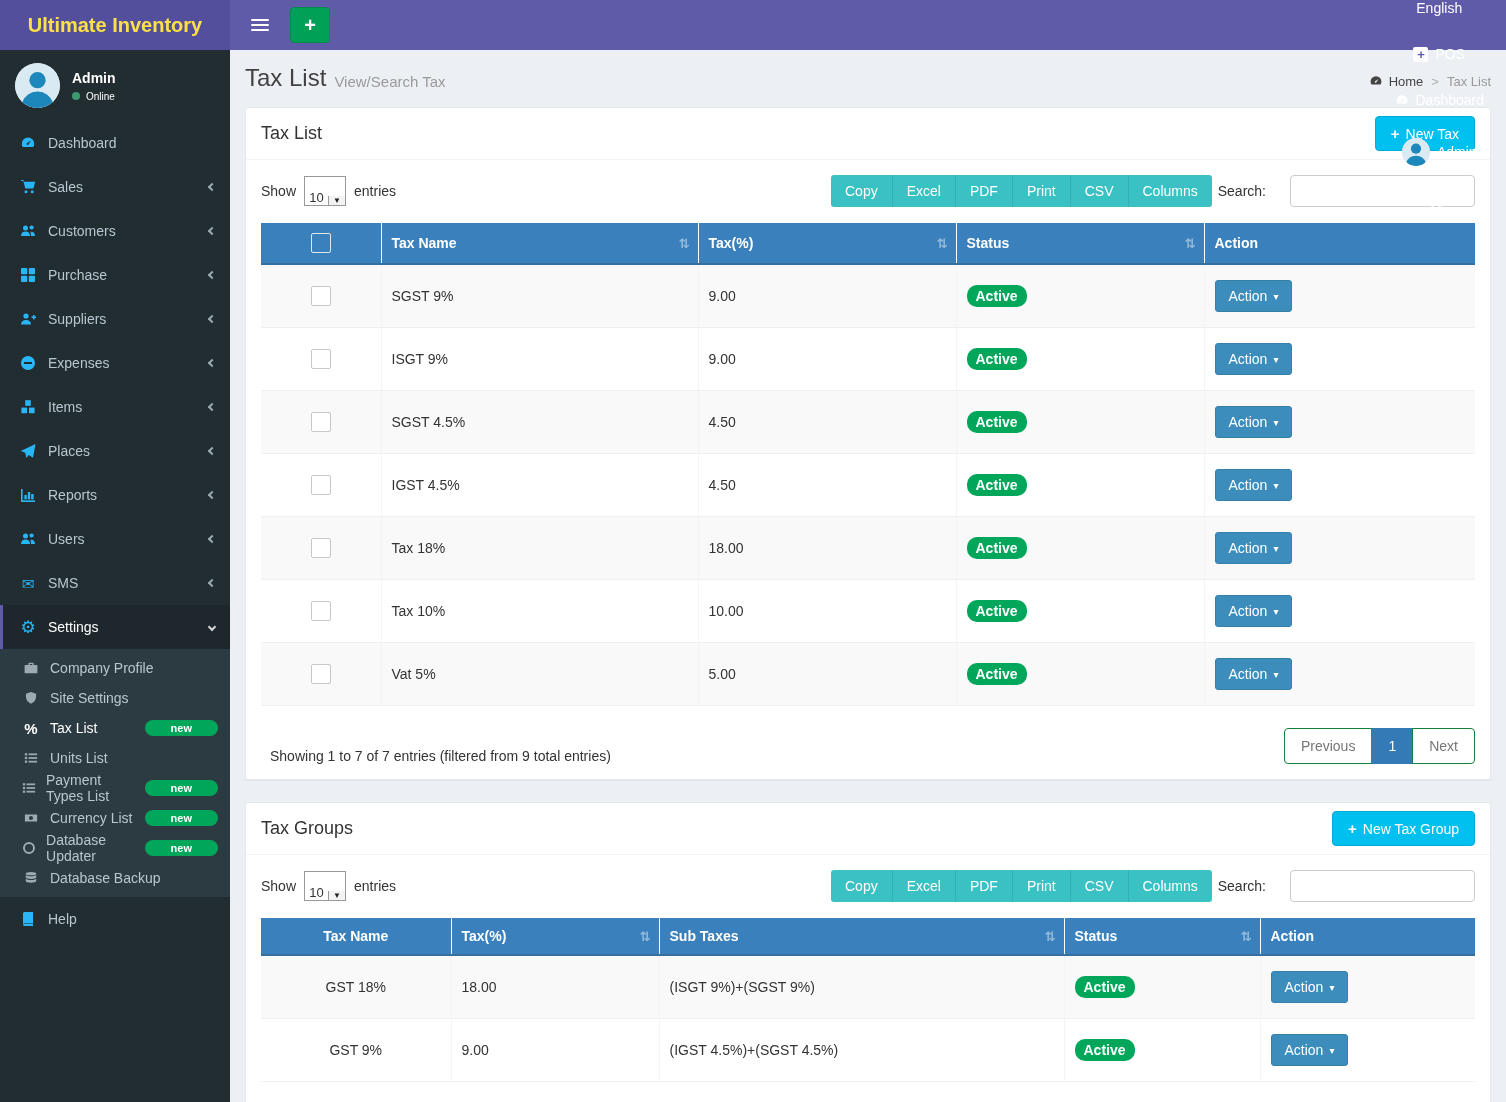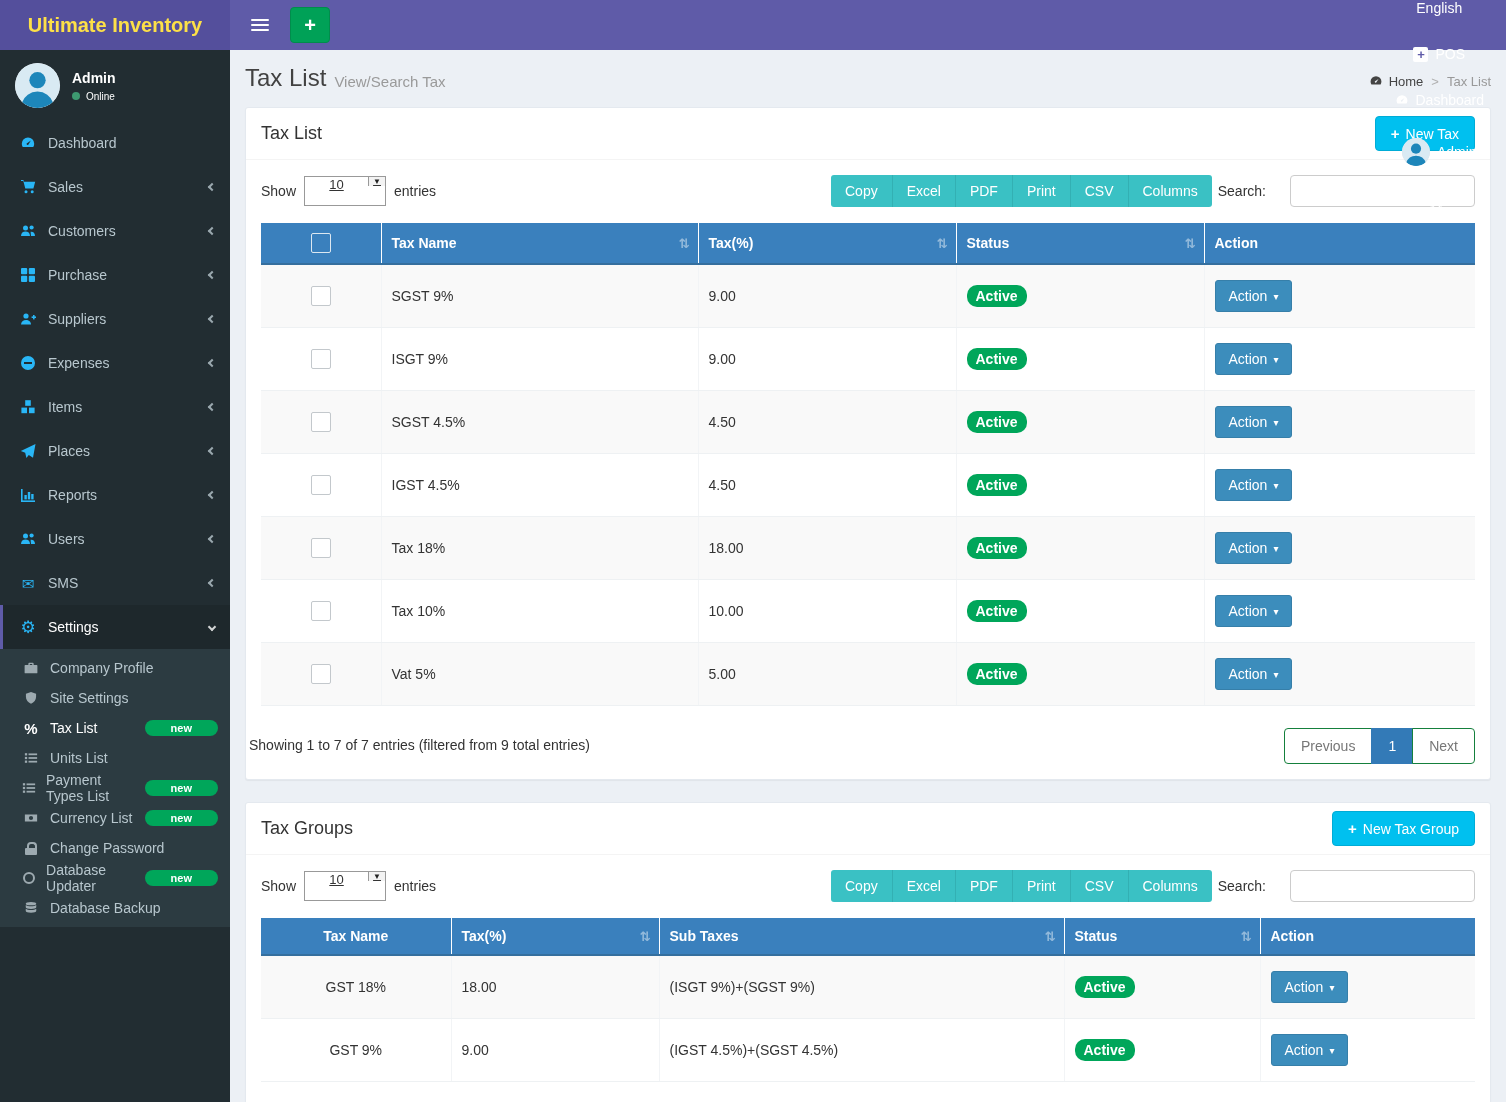--- a/index.html
+++ b/index.html
@@ -60,21 +60,21 @@
 
   .box { background:#fff; border:1px solid #e4e9ef; border-radius:3px; margin:7px 15px 0 15px; box-shadow:0 1px 1px rgba(0,0,0,.05); }
   .box + .box { margin-top:22px; }
   .box-header { display:flex; align-items:center; padding:8px 15px; border-bottom:1px solid #f4f4f4; min-height:50px; }
   .box-title { font-size:18px; color:#333; }
   .btn-info { margin-left:auto; background:#00c0ef; border:1px solid #00acd6; color:#fff; border-radius:4px; padding:8px 15px; font-size:14px; cursor:pointer; display:flex; align-items:center; gap:6px; }
   .btn-info .plus { font-weight:bold; font-size:15px; }
 
   .toolbar { display:flex; align-items:center; padding:15px 15px 10px 15px; }
   .show-group { display:flex; align-items:center; gap:8px; font-size:14px; color:#333; }
-  .fake-select { display:flex; align-items:flex-start; width:82px; height:30px; border:1px solid #999; background:#fff; cursor:pointer;text-decoration:underline; }
+  .fake-select { display:flex; align-items:flex-end; width:42px; height:30px; border:1px solid #999; background:#fff; cursor:pointer; }
   .fake-select .val { flex:1; display:flex; align-items:center; justify-content:center; font-size:13px; }
   .fake-select .arrow { width:17px; border-left:1px solid #999; background:#f3f3f3; display:flex; align-items:center; justify-content:center; font-size:8px; color:#222; }
   .toolbar-right { margin-left:auto; display:flex; align-items:center; }
   .btn-group-teal { display:flex; }
   .btn-teal { background:#3ac1c4; border:none; border-right:1px solid #33b0b3; color:#fff; padding:8px 14px; font-size:14px; cursor:pointer; font-family:inherit; }
   .btn-teal:first-child { border-radius:3px 0 0 3px; }
   .btn-teal:last-child { border-right:none; border-radius:0 3px 3px 0; }
   .search-group { display:flex; align-items:center; gap:24px; margin-left:6px; }
   .search-label { font-size:14px; color:#333; }
   .search-input { width:185px; height:32px; border:1px solid #ccc; border-radius:4px; padding:0 8px; font-size:14px; font-family:inherit; outline:none; }
@@ -88,21 +88,21 @@
   table.dt tbody tr:nth-child(odd) { background:#f9f9f9; }
   table.dt tbody tr:nth-child(even) { background:#fff; }
   .checkbox { width:20px; height:20px; border:1px solid #c3c8cc; background:#fff; border-radius:2px; cursor:pointer; }
   .checkbox.head { border-color:#dce8f1; background:transparent; margin:0 auto; }
   th.col-check, td.col-check { width:120px; text-align:center; }
   td.col-check .checkbox { margin:0 auto; }
   .badge-active { display:inline-block; background:#00a65a; color:#fff; font-size:14px; font-weight:bold; padding:3px 9px; border-radius:10px; }
   .btn-action { background:#3c8dbc; border:1px solid #367fa9; color:#fff; border-radius:3px; padding:7px 13px; font-size:14px; cursor:pointer; font-family:inherit; display:inline-flex; align-items:center; gap:6px; }
   .btn-action .caret { font-size:10px; }
 
-  .dt-footer { display:flex; align-items:center; padding:14px 15px 15px 3px; }
+  .dt-footer { display:flex; align-items:flex-end; padding:14px 15px 15px 24px; }
   .dt-info { font-size:14px; color:#333; padding-top:6px; }
   .pagination { margin-left:auto; display:flex; margin-top:8px; }
   .page-btn { border:1px solid #15803d; background:#fff; color:#777; padding:9px 16px; font-size:14px; cursor:pointer; margin-left:-1px; }
   .page-btn:first-child { border-radius:4px 0 0 4px; margin-left:0; }
   .page-btn:last-child { border-radius:0 4px 4px 0; }
   .page-btn.active { background:#337ab7; border-color:#337ab7; color:#fff; }
 
   
   .t2 th:nth-child(1), .t2 td:nth-child(1) { width:190px; text-align:center; }
   .t2 th:nth-child(2), .t2 td:nth-child(2) { width:208px; }
@@ -347,42 +347,45 @@
       <span class="mi-icon">
           <svg class="svg-i small" viewBox="0 0 16 16">
             <path fill-rule="evenodd" d="M1 4h14v8H1zm7 1.6a2.4 2.4 0 1 0 0 4.8 2.4 2.4 0 0 0 0-4.8z"></path>
           </svg>
         </span>
       <span>Currency List</span>
       <span class="badge-new">new</span>
     </div>
     <div class="sub-item">
       <span class="mi-icon">
-          <span class="lock-i"></span>
-        </span>
-      <span>Change Password</span>
-    </div>
-    <div class="sub-item">
-      <span class="mi-icon">
           <span class="ring-i"></span>
         </span>
       <span>Database Updater</span>
       <span class="badge-new">new</span>
     </div>
     <div class="sub-item">
       <span class="mi-icon">
           <svg class="svg-i small" viewBox="0 0 16 16">
             <ellipse cx="8" cy="3" rx="6" ry="1.9"></ellipse>
             <path d="M2 4.6c1.1.9 3.3 1.4 6 1.4s4.9-.5 6-1.4v2.6c0 1-2.7 1.9-6 1.9S2 8.2 2 7.2zm0 4.2c1.1.9 3.3 1.4 6 1.4s4.9-.5 6-1.4v2.6c0 1-2.7 1.9-6 1.9s-6-.9-6-1.9z"></path>
           </svg>
         </span>
       <span>Database Backup</span>
     </div>
   </div>
 
+  <div class="menu-item">
+    <span class="mi-icon">
+        <svg class="svg-i" viewBox="0 0 16 16">
+          <path d="M3 2.6C3 1.7 3.7 1 4.6 1H13v11.3H4.9c-.8 0-1.5.4-1.9 1z"></path>
+          <path d="M3 14.1c0-.7.8-1.3 1.9-1.3H13V15H4.9C3.8 15 3 14.6 3 14.1z"></path>
+        </svg>
+      </span>
+    <span>Help</span>
+  </div>
 </div>
 
 <div class="content">
   <div class="content-header">
     <span class="page-title">Tax List</span>
     <span class="page-subtitle">View/Search Tax</span>
     <div class="breadcrumb">
       <span class="crumb-home">
         <svg class="svg-i small" viewBox="0 0 16 16">
             <path d="M8 2.5a6.2 6.2 0 0 0-6.2 6.2c0 1.2.34 2.3.93 3.25h10.54c.59-.95.93-2.05.93-3.25A6.2 6.2 0 0 0 8 2.5zm2.9 3.1L8.6 9.2a1 1 0 1 1-1.2-1.2l3.5-2.4z" fill-rule="evenodd"></path>

